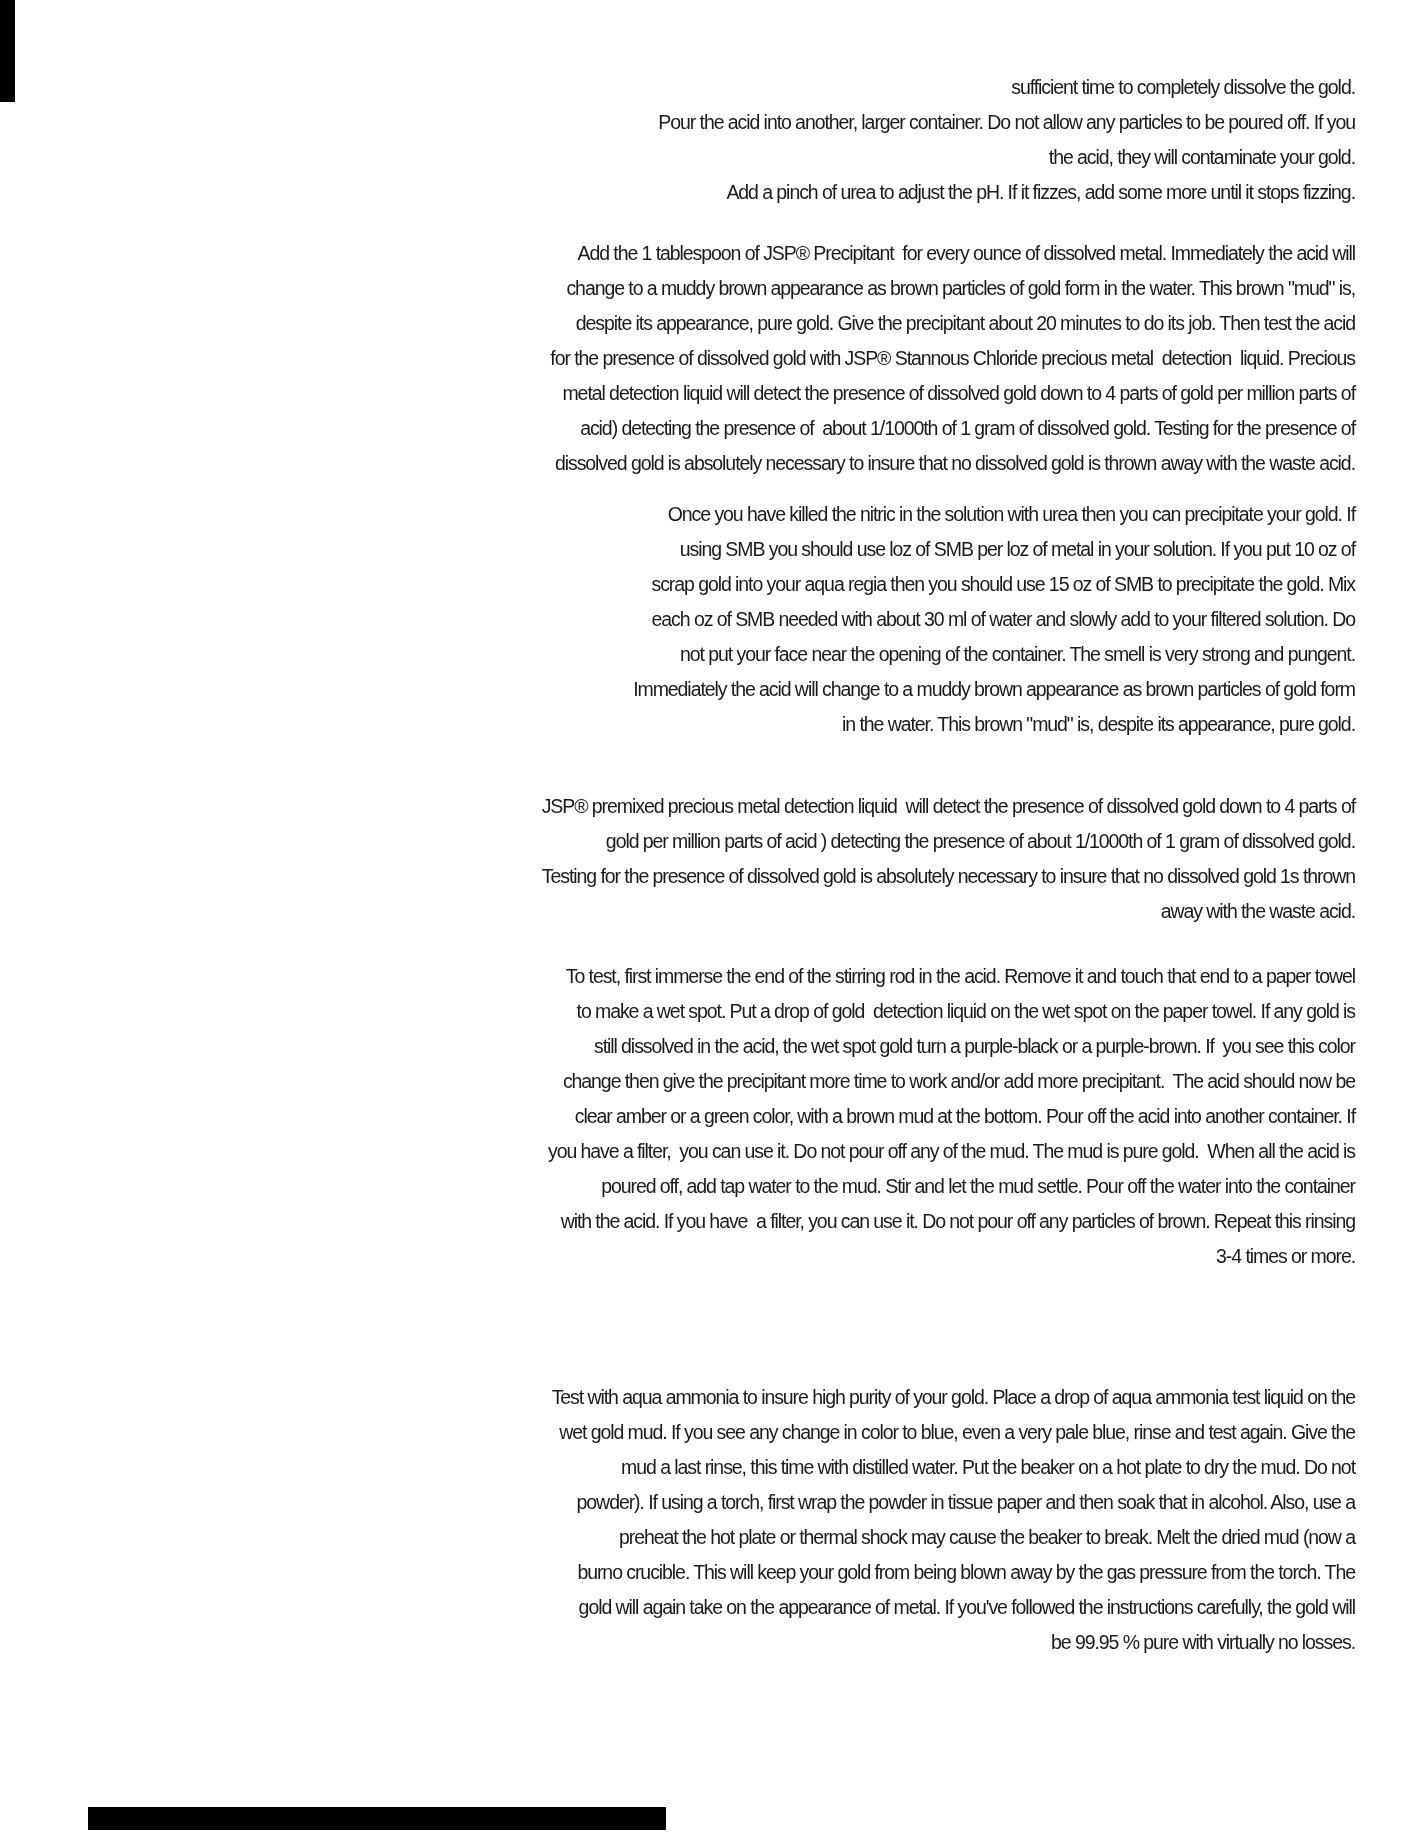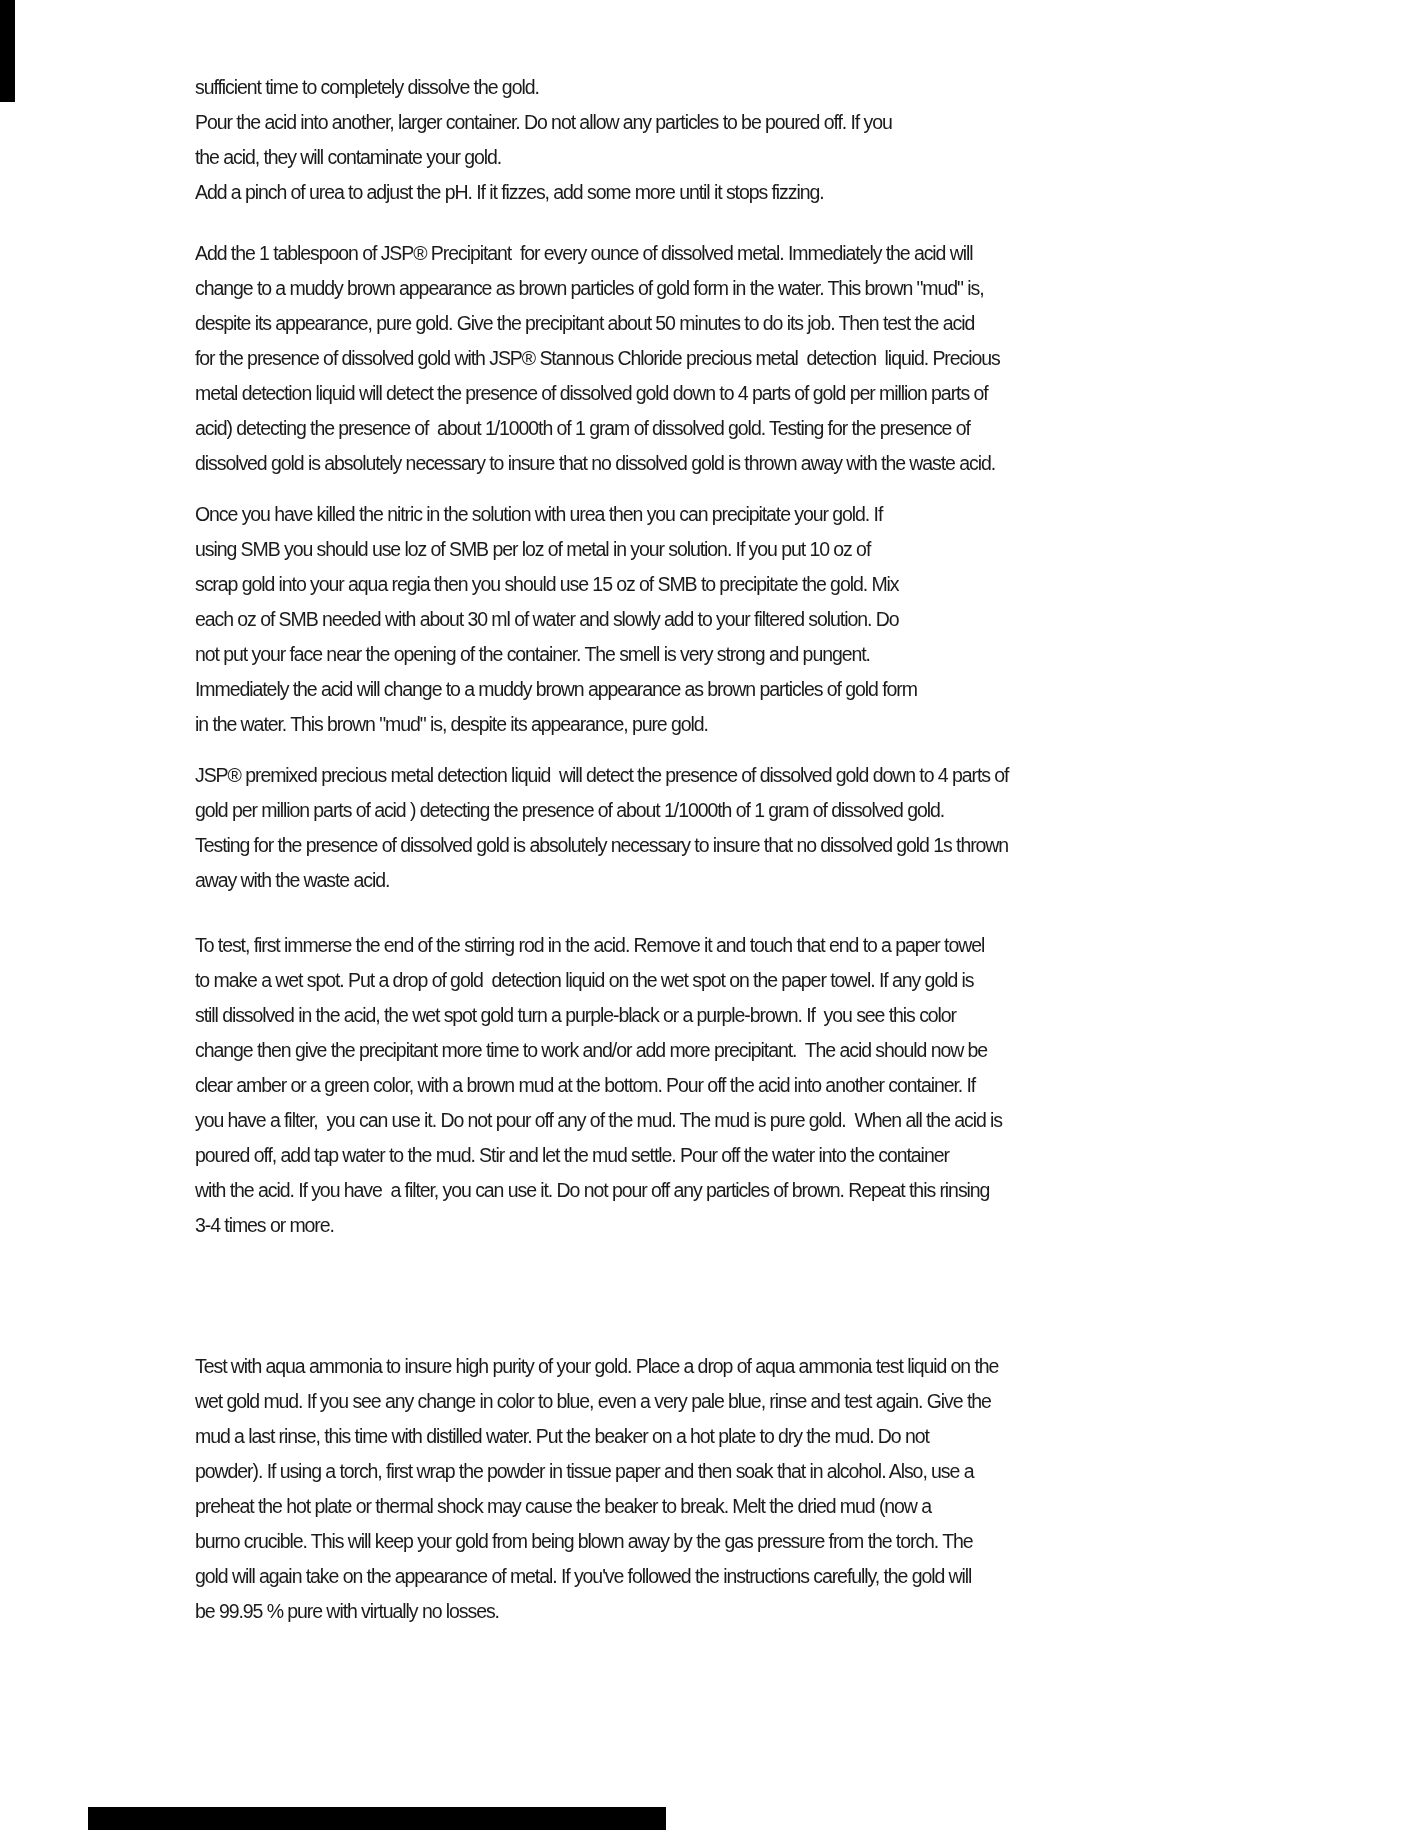--- a/index.html
+++ b/index.html
@@ -18,24 +18,24 @@
   .content {
     position: absolute;
     left: 195px;
     top: 70px;
     width: 1160px;
     color: #1b1b1b;
     font-size: 19.5px;
     letter-spacing: -0.055em;
     line-height: 35px;
   }
-  .para { margin: 0; }
+  .para { margin: 0; text-align: right; }
   .para + .para { margin-top: 26px; }
   .para:nth-child(3) { margin-top: 16px; }
-  .para:nth-child(4) { margin-top: 16px; }
+  .para:nth-child(4) { margin-top: 47px; }
   .para:nth-child(5) { margin-top: 30px; }
   .para:nth-child(6) { margin-top: 106px; }
   .line {
     white-space: pre;
     height: 35px;
   }
   .scan-mark { position: absolute; }
   .scan-mark.top-left {
     left: 0; top: 0;
     width: 15px; height: 102px;
@@ -53,21 +53,21 @@
   <div class="content" id="doc-body" style="color: rgb(27, 27, 27);">
       <div class="para">
         <div class="line">sufficient time to completely dissolve the gold.</div>
         <div class="line">Pour the acid into another, larger container. Do not allow any particles to be poured off. If you</div>
         <div class="line">the acid, they will contaminate your gold.</div>
         <div class="line">Add a pinch of urea to adjust the pH. If it fizzes, add some more until it stops fizzing.</div>
       </div>
       <div class="para">
         <div class="line">Add the 1 tablespoon of JSP® Precipitant  for every ounce of dissolved metal. Immediately the acid will</div>
         <div class="line">change to a muddy brown appearance as brown particles of gold form in the water. This brown "mud" is,</div>
-        <div class="line">despite its appearance, pure gold. Give the precipitant about 50 minutes to do its job. Then test the acid</div>
+        <div class="line">despite its appearance, pure gold. Give the precipitant about 20 minutes to do its job. Then test the acid</div>
         <div class="line">for the presence of dissolved gold with JSP® Stannous Chloride precious metal  detection  liquid. Precious</div>
         <div class="line">metal detection liquid will detect the presence of dissolved gold down to 4 parts of gold per million parts of</div>
         <div class="line">acid) detecting the presence of  about 1/1000th of 1 gram of dissolved gold. Testing for the presence of</div>
         <div class="line">dissolved gold is absolutely necessary to insure that no dissolved gold is thrown away with the waste acid.</div>
       </div>
       <div class="para">
         <div class="line">Once you have killed the nitric in the solution with urea then you can precipitate your gold. If</div>
         <div class="line">using SMB you should use loz of SMB per loz of metal in your solution. If you put 10 oz of</div>
         <div class="line">scrap gold into your aqua regia then you should use 15 oz of SMB to precipitate the gold. Mix</div>
         <div class="line">each oz of SMB needed with about 30 ml of water and slowly add to your filtered solution. Do</div>

